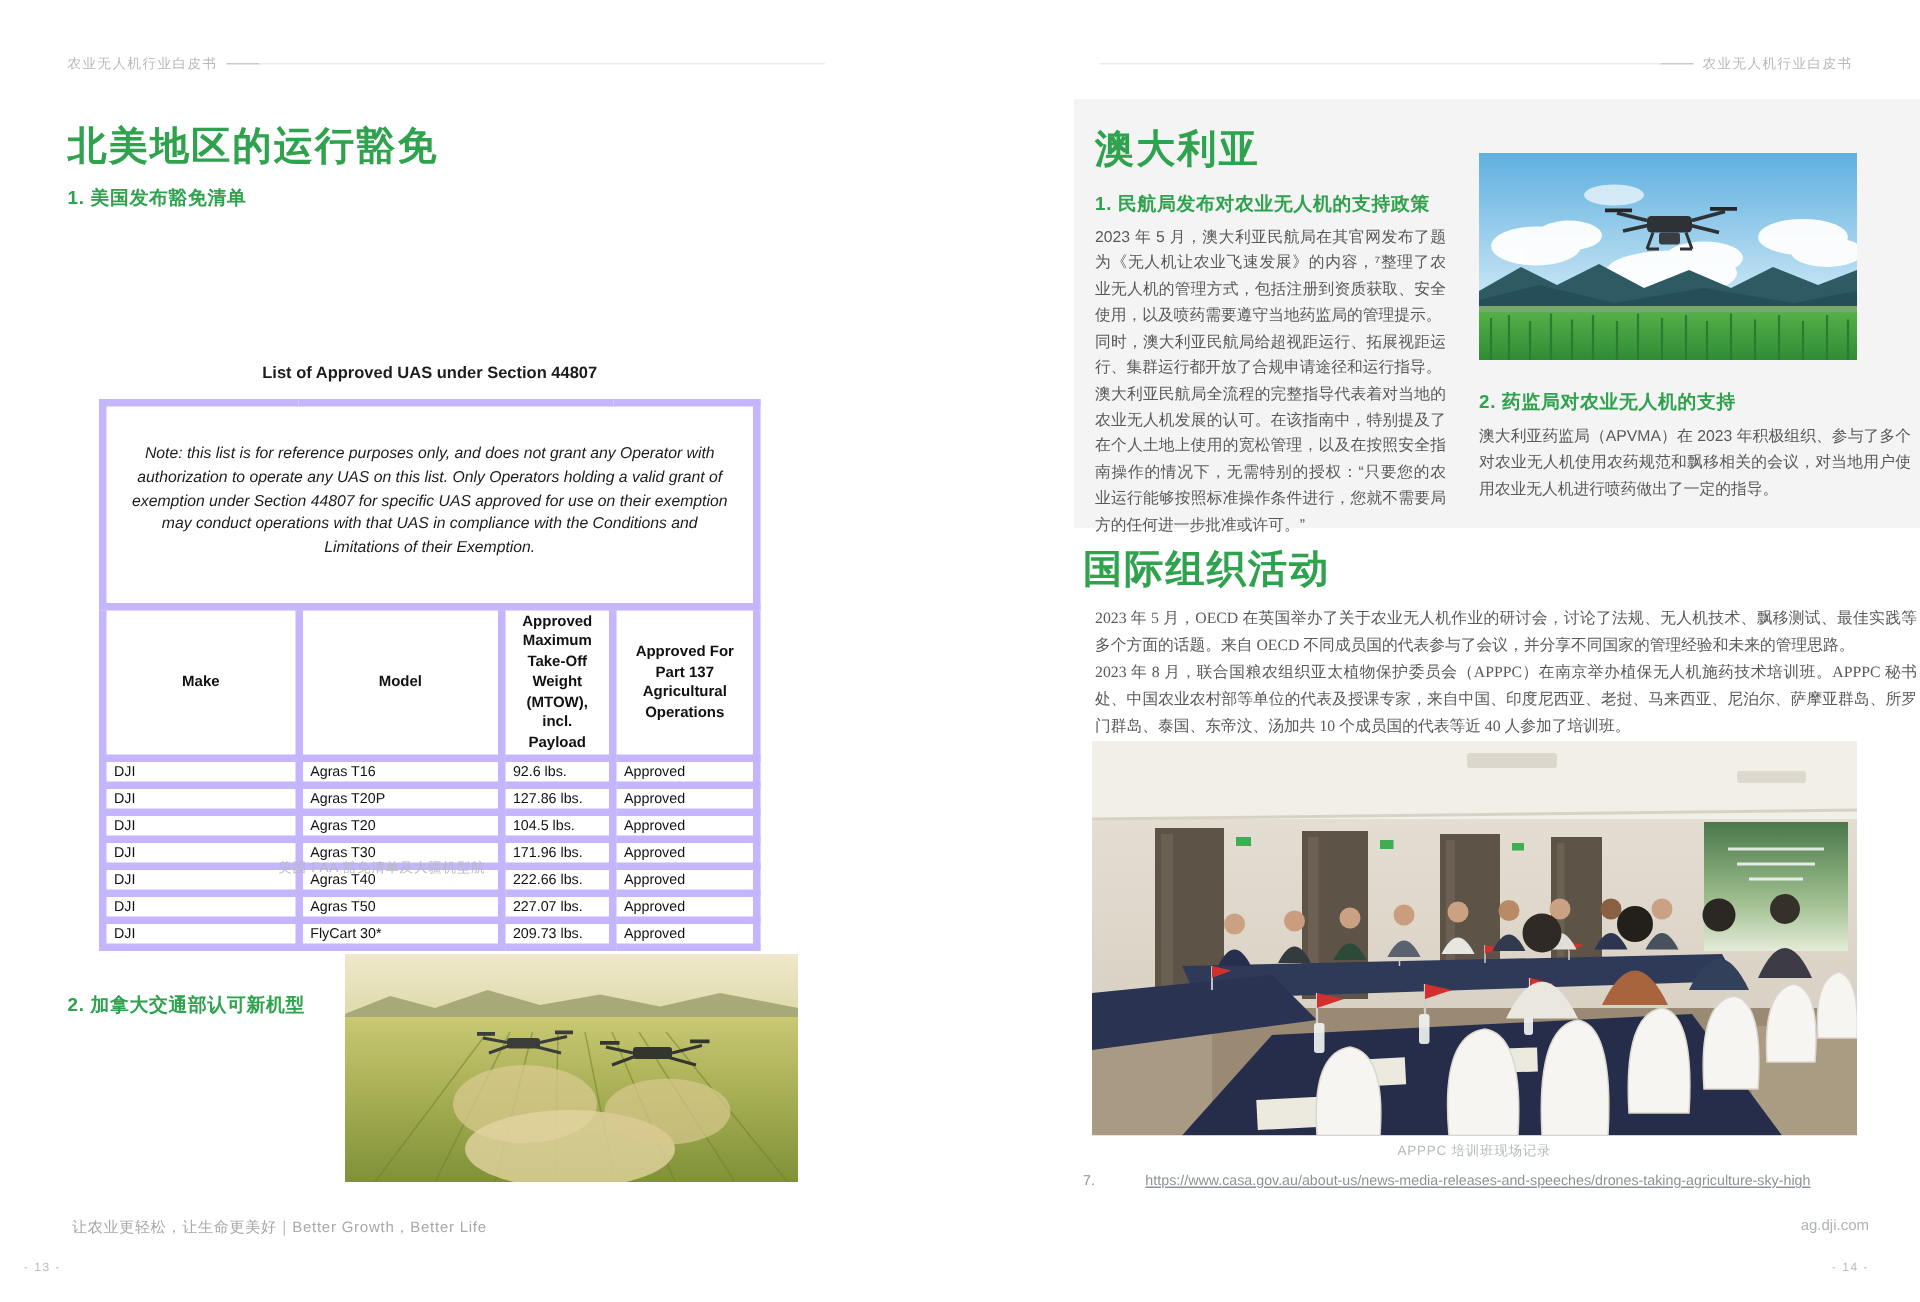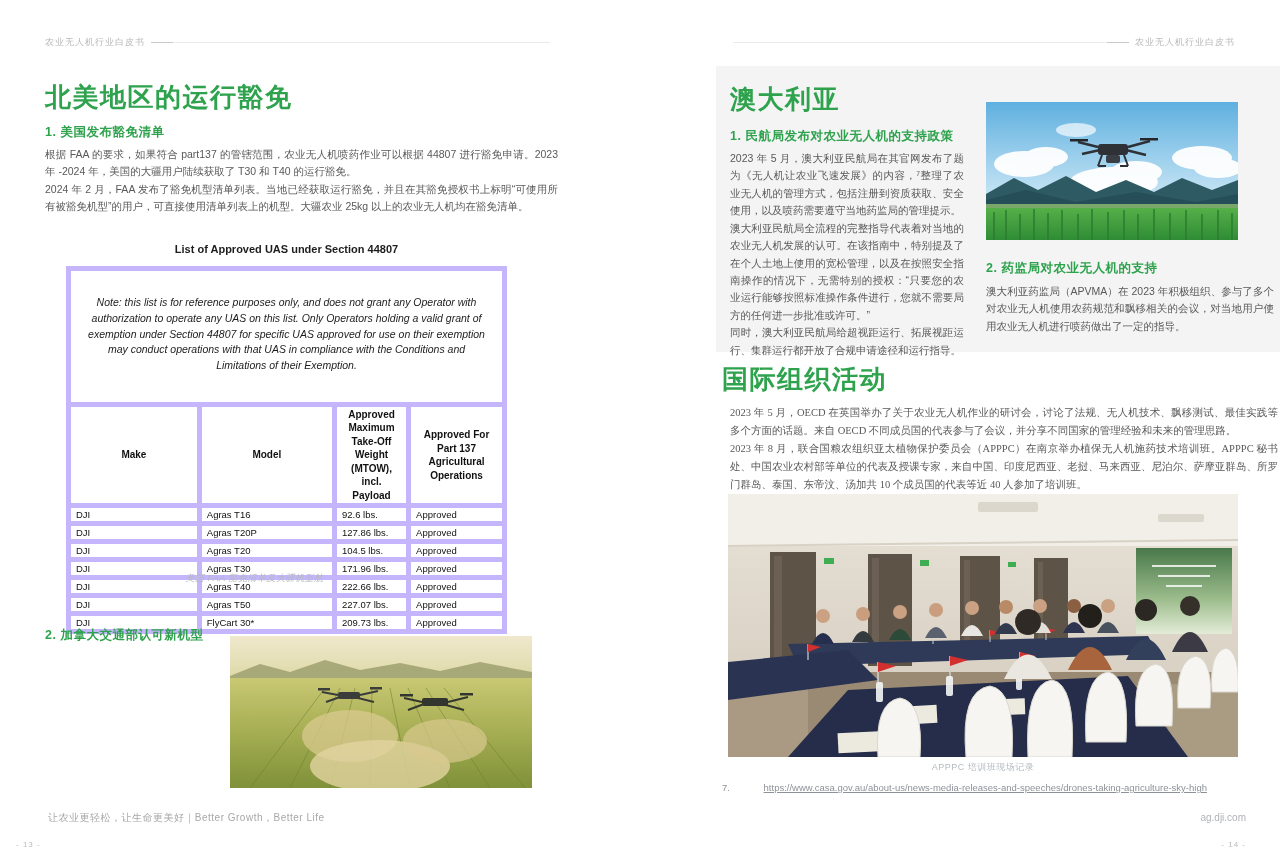--- a/index.html
+++ b/index.html
@@ -53,24 +53,20 @@
   <div class="runhead" style="left:45px; top:36px; width:505px;">
     <span class="txt" style="padding-left:0;">农业无人机行业白皮书</span>
     <span class="dash"></span>
     <span class="line"></span>
   </div>
 
   <div class="h-big" style="left:45px; top:80px;">北美地区的运行豁免</div>
 
   <div class="h-sec" style="left:45px; top:124px;">1. 美国发布豁免清单</div>
 
-  <div class="body-txt" style="left:45px; top:146px; width:513px;">
-    <p>根据 FAA 的要求，如果符合 part137 的管辖范围，农业无人机喷药作业可以根据 44807 进行豁免申请。2023 年 -2024 年，美国的大疆用户陆续获取了 T30 和 T40 的运行豁免。</p>
-    <p>2024 年 2 月，FAA 发布了豁免机型清单列表。当地已经获取运行豁免，并且在其豁免授权书上标明“可使用所有被豁免机型”的用户，可直接使用清单列表上的机型。大疆农业 25kg 以上的农业无人机均在豁免清单。</p>
-  </div>
 
   <div class="uas-title">List of Approved UAS under Section 44807</div>
 
   <table class="uas">
     <colgroup>
       <col class="col-make">
         <col class="col-model">
         <col class="col-mtow">
         <col class="col-appr">
     </colgroup>
@@ -124,23 +120,23 @@
         </tr>
         <tr>
           <td>DJI</td>
           <td>FlyCart 30*</td>
           <td>209.73 lbs.</td>
           <td>Approved</td>
         </tr>
       </tbody>
   </table>
 
-  <div class="caption" style="left:66px; top:572px; width:377px;font-style:italic;">美国 FAA 豁免清单及大疆机型航</div>
-
-  <div class="h-sec" style="left:45px; top:627px;">2. 加拿大交通部认可新机型</div>
+  <div class="caption" style="left:66px; top:572px; width:377px;">美国 FAA 豁免清单及大疆机型航</div>
+
+  <div class="h-sec" style="left:45px; top:662px;">2. 加拿大交通部认可新机型</div>
 
 
   <div class="img-box" style="left:230px; top:636px; width:302px; height:152px;">
     <svg viewBox="0 0 302 152" preserveAspectRatio="none">
       <defs>
         <linearGradient id="skyL" x1="0" y1="0" x2="0" y2="1">
           <stop offset="0" stop-color="#efe8cd"></stop>
             <stop offset="1" stop-color="#ddd9a6"></stop>
         </linearGradient>
         <linearGradient id="fieldL" x1="0" y1="0" x2="0" y2="1">
@@ -190,22 +186,22 @@
   </div>
 
   <div class="card"></div>
 
   <div class="h-big" style="left:730px; top:82px;">澳大利亚</div>
 
   <div class="h-sec" style="left:730px; top:128px;">1. 民航局发布对农业无人机的支持政策</div>
 
   <div class="body-txt" style="left:730px; top:150px; width:234px;">
     <p>2023 年 5 月，澳大利亚民航局在其官网发布了题为《无人机让农业飞速发展》的内容，⁷整理了农业无人机的管理方式，包括注册到资质获取、安全使用，以及喷药需要遵守当地药监局的管理提示。</p>
+    <p>同时，澳大利亚民航局给超视距运行、拓展视距运行、集群运行都开放了合规申请途径和运行指导。</p>
     <p>澳大利亚民航局全流程的完整指导代表着对当地的农业无人机发展的认可。在该指南中，特别提及了在个人土地上使用的宽松管理，以及在按照安全指南操作的情况下，无需特别的授权：“只要您的农业运行能够按照标准操作条件进行，您就不需要局方的任何进一步批准或许可。”</p>
-    <p>同时，澳大利亚民航局给超视距运行、拓展视距运行、集群运行都开放了合规申请途径和运行指导。</p>
   </div>
 
   <div class="img-box" style="left:986px; top:102px; width:252px; height:138px;">
     <svg viewBox="0 0 252 138" preserveAspectRatio="none">
       <defs>
         <linearGradient id="skyR" x1="0" y1="0" x2="0" y2="1">
           <stop offset="0" stop-color="#5fb0e0"></stop>
             <stop offset="1" stop-color="#cfe9f6"></stop>
         </linearGradient>
         <linearGradient id="riceR" x1="0" y1="0" x2="0" y2="1">

